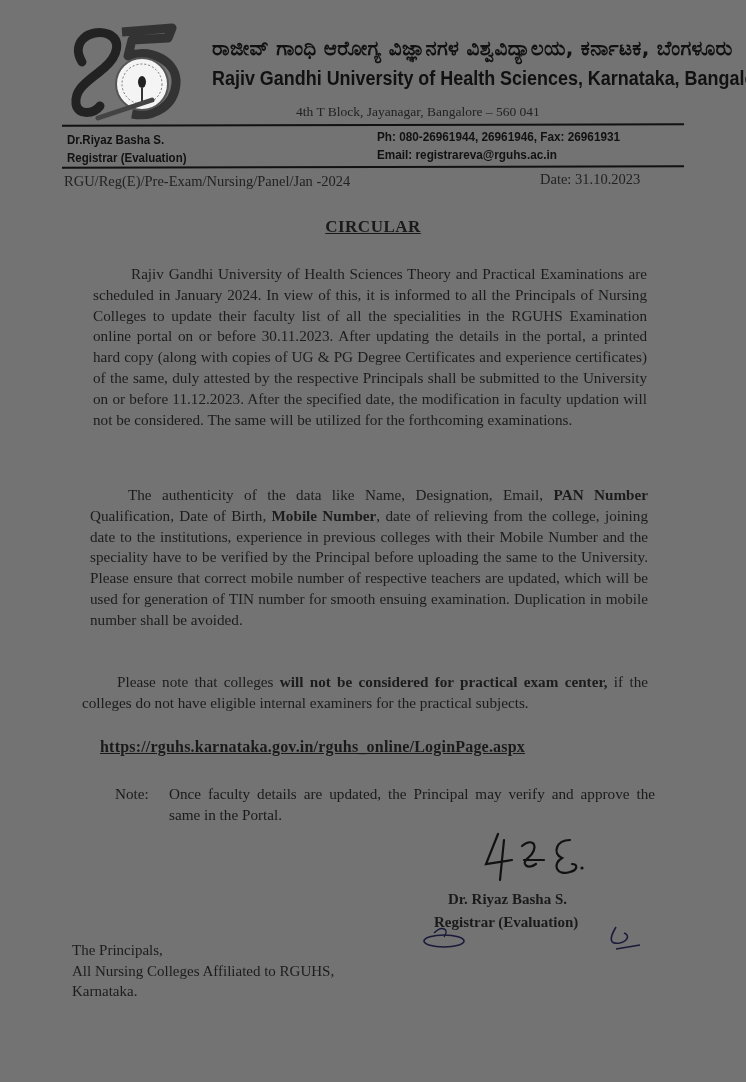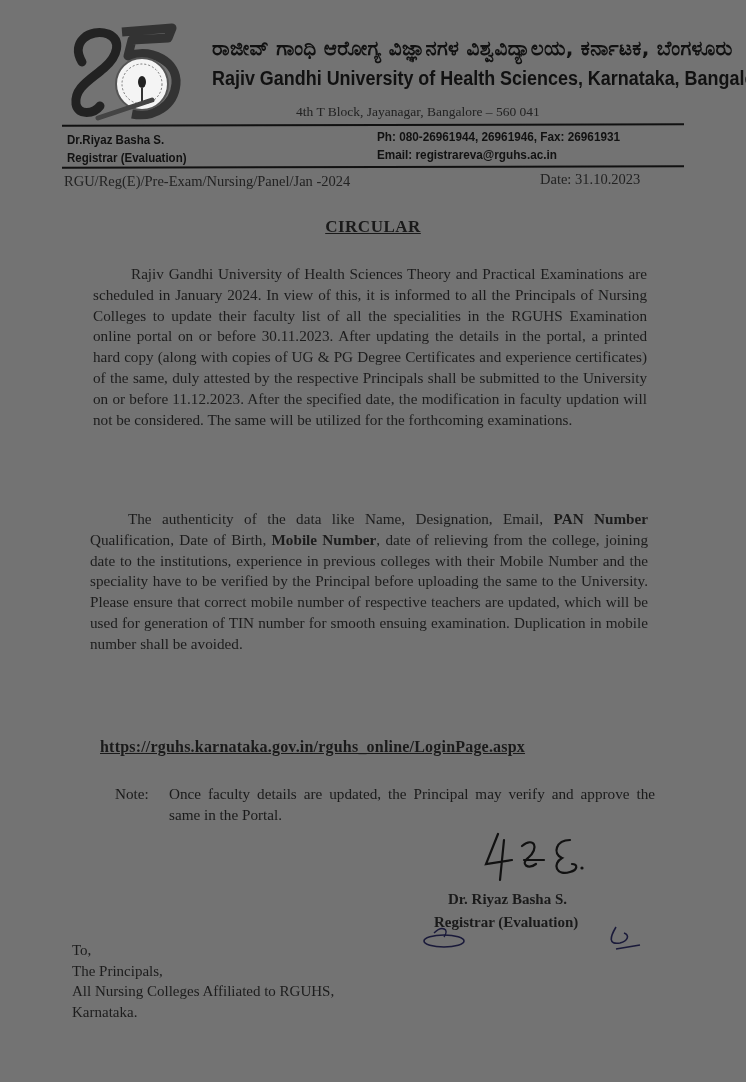--- a/index.html
+++ b/index.html
@@ -21,21 +21,21 @@
   .hdr-left { position:absolute; left:67px; top:131px; font-family:"Liberation Sans", sans-serif; font-size:12.5px; font-weight:bold; line-height:18px; color:#111; transform:scaleX(0.92); transform-origin:left; }
   .hdr-right { position:absolute; left:377px; top:128px; font-family:"Liberation Sans", sans-serif; font-size:12.5px; font-weight:bold; line-height:18px; color:#111; transform:scaleX(0.94); transform-origin:left; }
   .ref-no { position:absolute; left:64px; top:173px; font-size:14.5px; color:#222; white-space:nowrap; }
   .ref-date { position:absolute; left:540px; top:171px; font-size:14.5px; color:#222; white-space:nowrap; }
 
   
   .title { position:absolute; left:0; width:746px; top:217px; text-align:center; font-size:17px; font-weight:bold; text-decoration:underline; letter-spacing:0.5px; }
   .para { position:absolute; left:93px; width:554px; font-size:15.2px; line-height:20.8px; text-align:justify; color:#1c1c1c; }
   .para .ind { display:inline-block; width:38px; }
   .p1 { top:264px; }
-  .p2 { top:485px; left:90px; width:558px;margin-top:24px; }
+  .p2 { top:485px; left:90px; width:558px; }
   .p3 { top:672px; left:82px; width:566px; }
   .p3 .ind { width:35px; }
   .link { position:absolute; left:100px; top:738px; font-size:16px; font-weight:bold; text-decoration:underline; color:#1a1a1a; white-space:nowrap; letter-spacing:0.2px; }
   .note { position:absolute; left:115px; top:783px; width:540px; font-size:15.2px; line-height:21px; display:flex; }
   .note-label { font-weight:normal; width:54px; flex:none; }
   .note-text { flex:1; text-align:justify; }
 
   
   .sig-scribble { position:absolute; left:478px; top:830px; width:120px; height:52px; }
   .sig-name { position:absolute; left:448px; top:891px; font-size:15px; font-weight:bold; white-space:nowrap; }
@@ -77,20 +77,21 @@
 
   <div class="ref-no">RGU/Reg(E)/Pre-Exam/Nursing/Panel/Jan -2024</div>
   <div class="ref-date">Date: 31.10.2023</div>
 
   <div class="title">CIRCULAR</div>
 
   <div class="para p1"><span class="ind"></span><span>Rajiv Gandhi University of Health Sciences Theory and Practical Examinations are scheduled in January 2024.  In view of this, it is informed to all the Principals of Nursing Colleges to update their faculty list of all the specialities in the RGUHS Examination online portal on or before 30.11.2023. After updating the details in the portal, a printed hard copy (along with copies of UG &amp; PG Degree Certificates and experience certificates) of the same, duly attested by the respective Principals shall be submitted to the University on or before 11.12.2023. After the specified date, the modification in faculty updation will not be considered. The same will be utilized for the forthcoming examinations.</span></div>
 
   <div class="para p2"><span class="ind"></span><span>The authenticity of the data like Name, Designation, Email, </span><b>PAN Number</b><span> Qualification, Date of Birth, </span><b>Mobile Number</b><span>, date of relieving from the college, joining date to the institutions, experience in previous colleges with their Mobile Number and the speciality have to be verified by the Principal before uploading the same to the University. Please ensure that correct mobile number of respective teachers are updated, which will be used for generation of TIN number for smooth ensuing examination. Duplication in mobile number shall be avoided.</span></div>
 
+  <div class="para p3"><span class="ind"></span><span>Please note that colleges </span><b>will not be considered for practical exam center,</b><span> if the colleges do not have eligible internal examiners for the practical subjects.</span></div>
 
   <div class="link">https://rguhs.karnataka.gov.in/rguhs_online/LoginPage.aspx</div>
 
   <div class="note">
     <span class="note-label">Note:</span>
     <span class="note-text">Once faculty details are updated, the Principal may verify and approve the same in the Portal.</span>
   </div>
 
   <svg class="sig-scribble" viewBox="0 0 120 52">
     <path d="M20 4 L8 34 L34 30 M26 10 L22 50" fill="none" stroke="#111" stroke-width="2.2" stroke-linecap="round"></path>
@@ -100,18 +101,17 @@
   </svg>
   <div class="sig-name">Dr. Riyaz Basha S.</div>
   <div class="sig-title">Registrar (Evaluation)</div>
   <svg class="stamp-marks" viewBox="0 0 230 40">
     <ellipse cx="24" cy="26" rx="20" ry="6" fill="none" stroke="#1a1a3a" stroke-width="1.6"></ellipse>
     <path d="M14 18 C22 10 30 14 24 22" fill="none" stroke="#1a1a3a" stroke-width="1.4"></path>
     <path d="M196 12 C190 22 188 30 200 28 C208 26 210 20 204 18 M196 34 L220 30" fill="none" stroke="#1a1a3a" stroke-width="1.6"></path>
   </svg>
 
   <div class="addressee">
-    <div>To,</div>
     <div>The Principals,</div>
     <div>All Nursing Colleges Affiliated to RGUHS,</div>
     <div>Karnataka.</div>
   </div>
 </div>
 
 </body></html>

